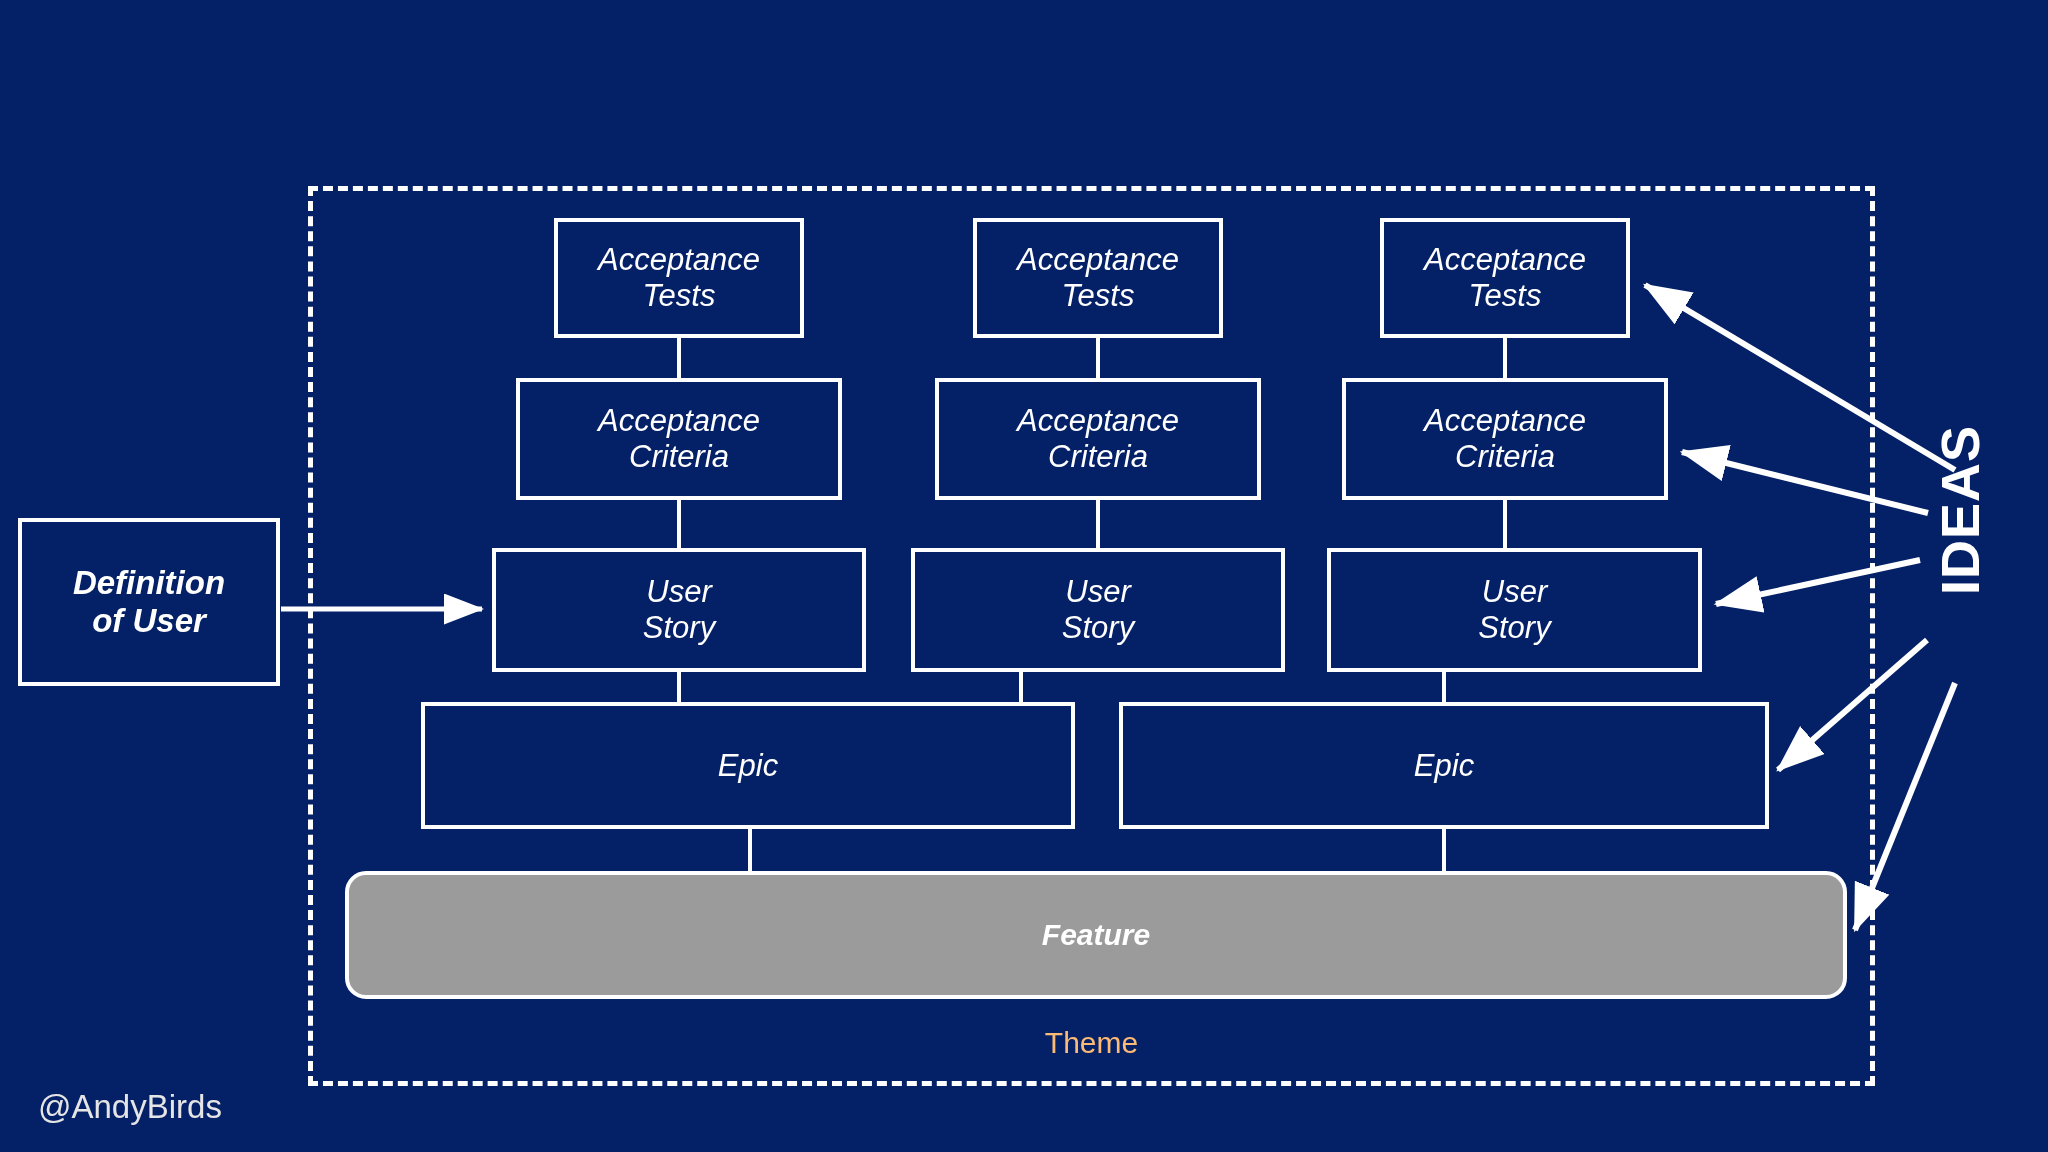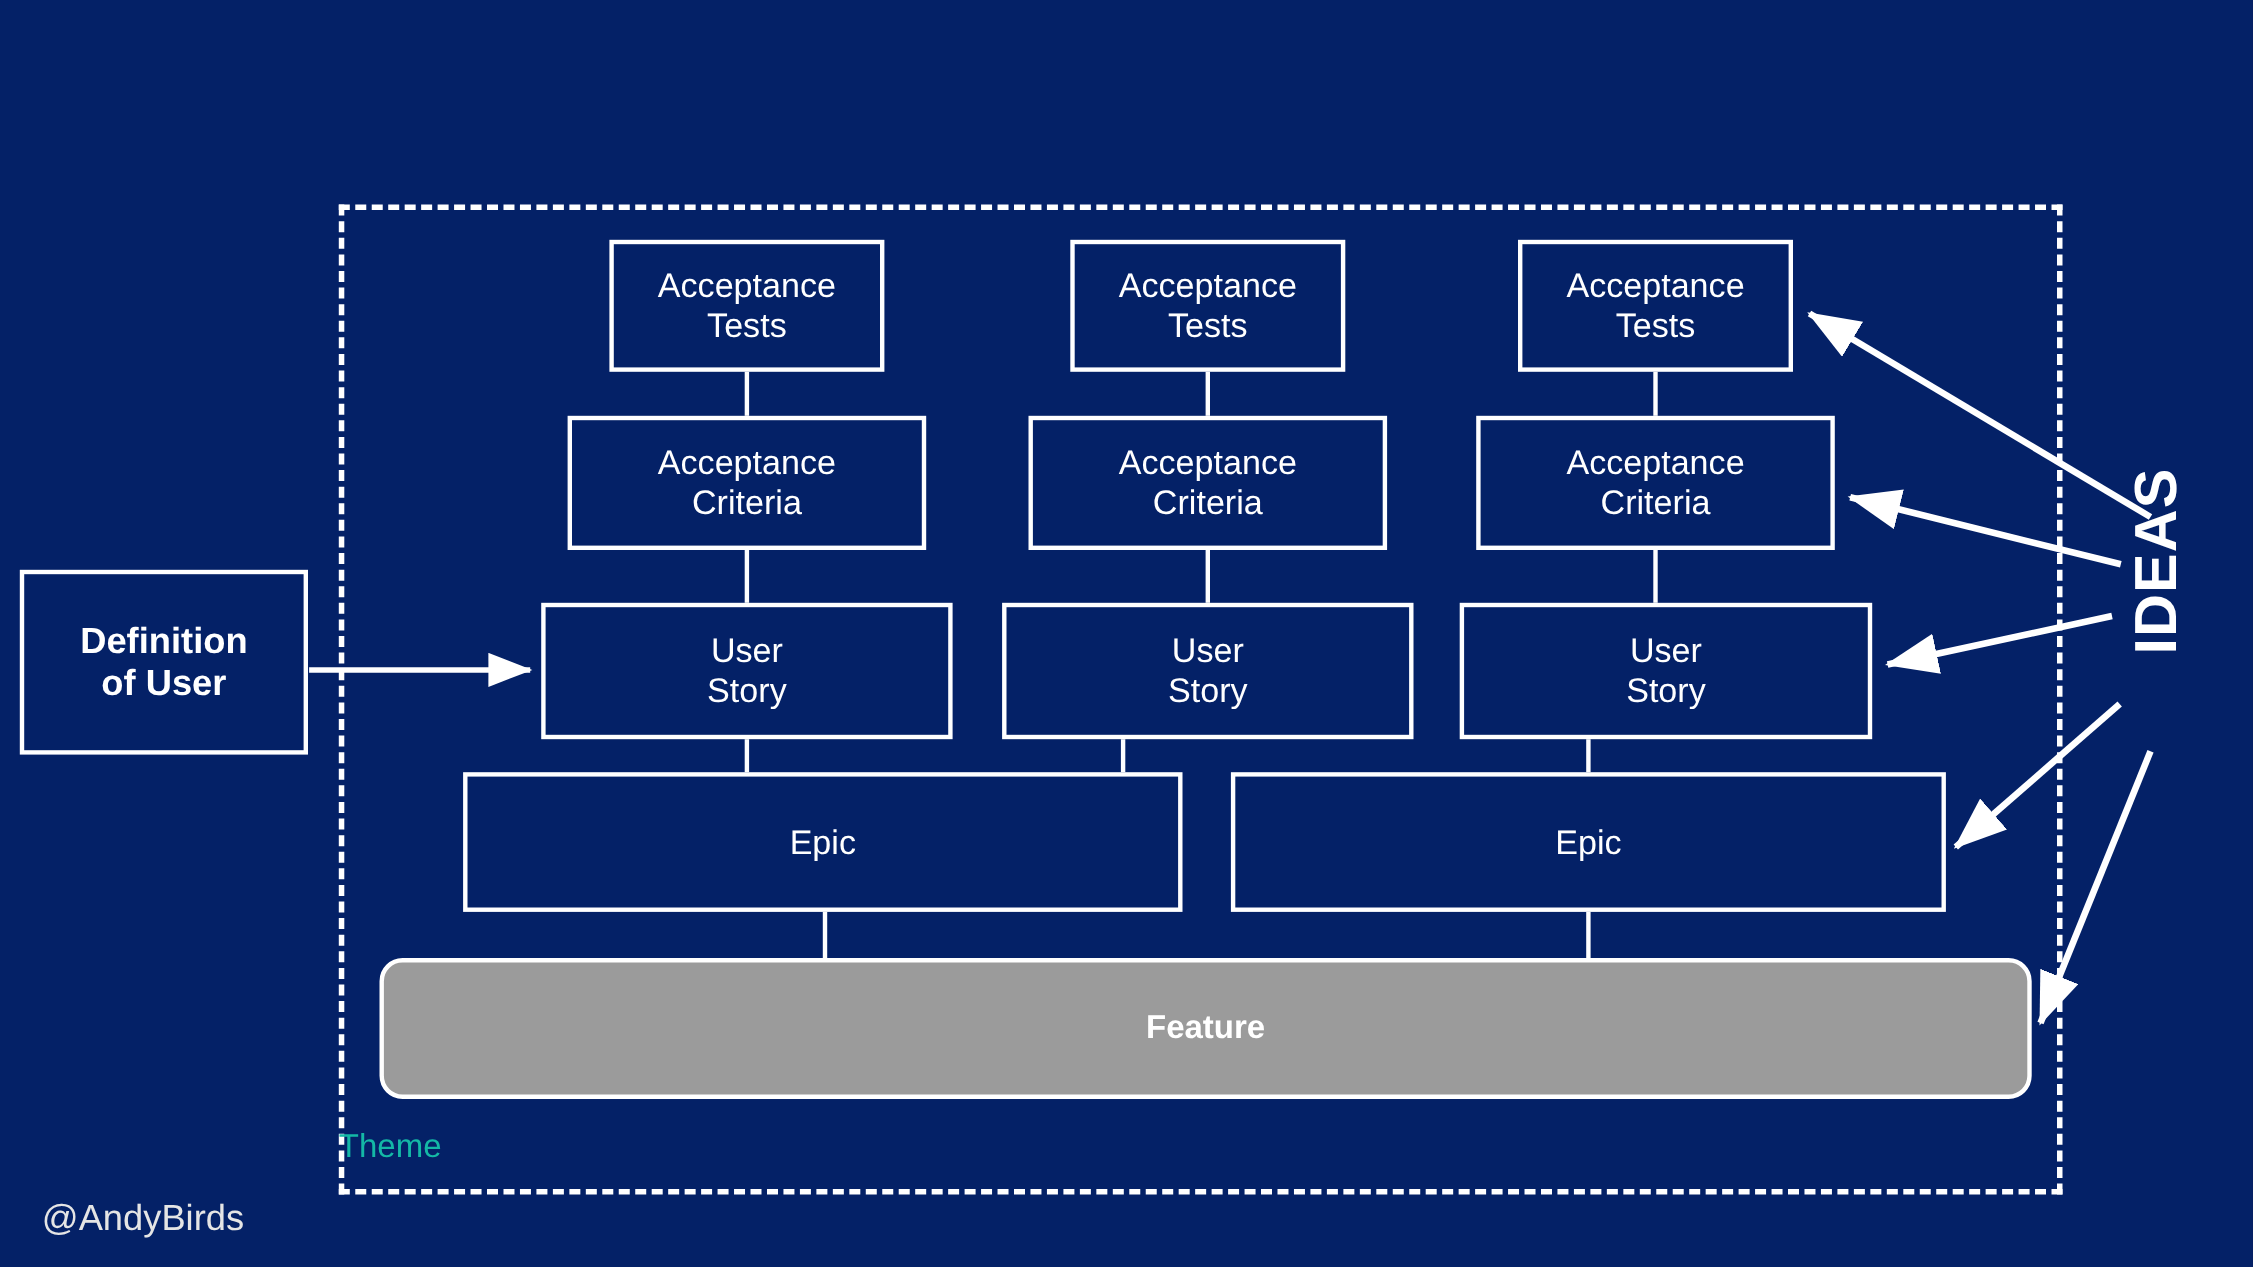--- a/index.html
+++ b/index.html
@@ -48,40 +48,41 @@
     width: 1567px;
     height: 900px;
     border: 5px dashed #ffffff;
     box-sizing: border-box;
   }
   #theme-label {
     position: absolute;
     left: 308px;
     top: 1028px;
     width: 1567px;
-    text-align: left;
-    color: #14b8a6;
+    text-align: center;
+    color: #fdba74;
     font-size: 30px;
     line-height: 1;
   }
 
   
   .node {
     position: absolute;
     box-sizing: border-box;
     border: 4px solid #ffffff;
     background: #042167;
     color: #ffffff;
     display: flex;
     align-items: center;
     justify-content: center;
     text-align: left;
     font-size: 31px;
     line-height: 1.16;
     z-index: 4;
+    font-style: italic;
   }
   .node.gray {
     background: #9b9b9b;
     color: #ffffff;
     font-weight: bold;
     font-size: 30px;
     border-color: #ffffff;
   }
   .node.bold {
     font-weight: bold;

